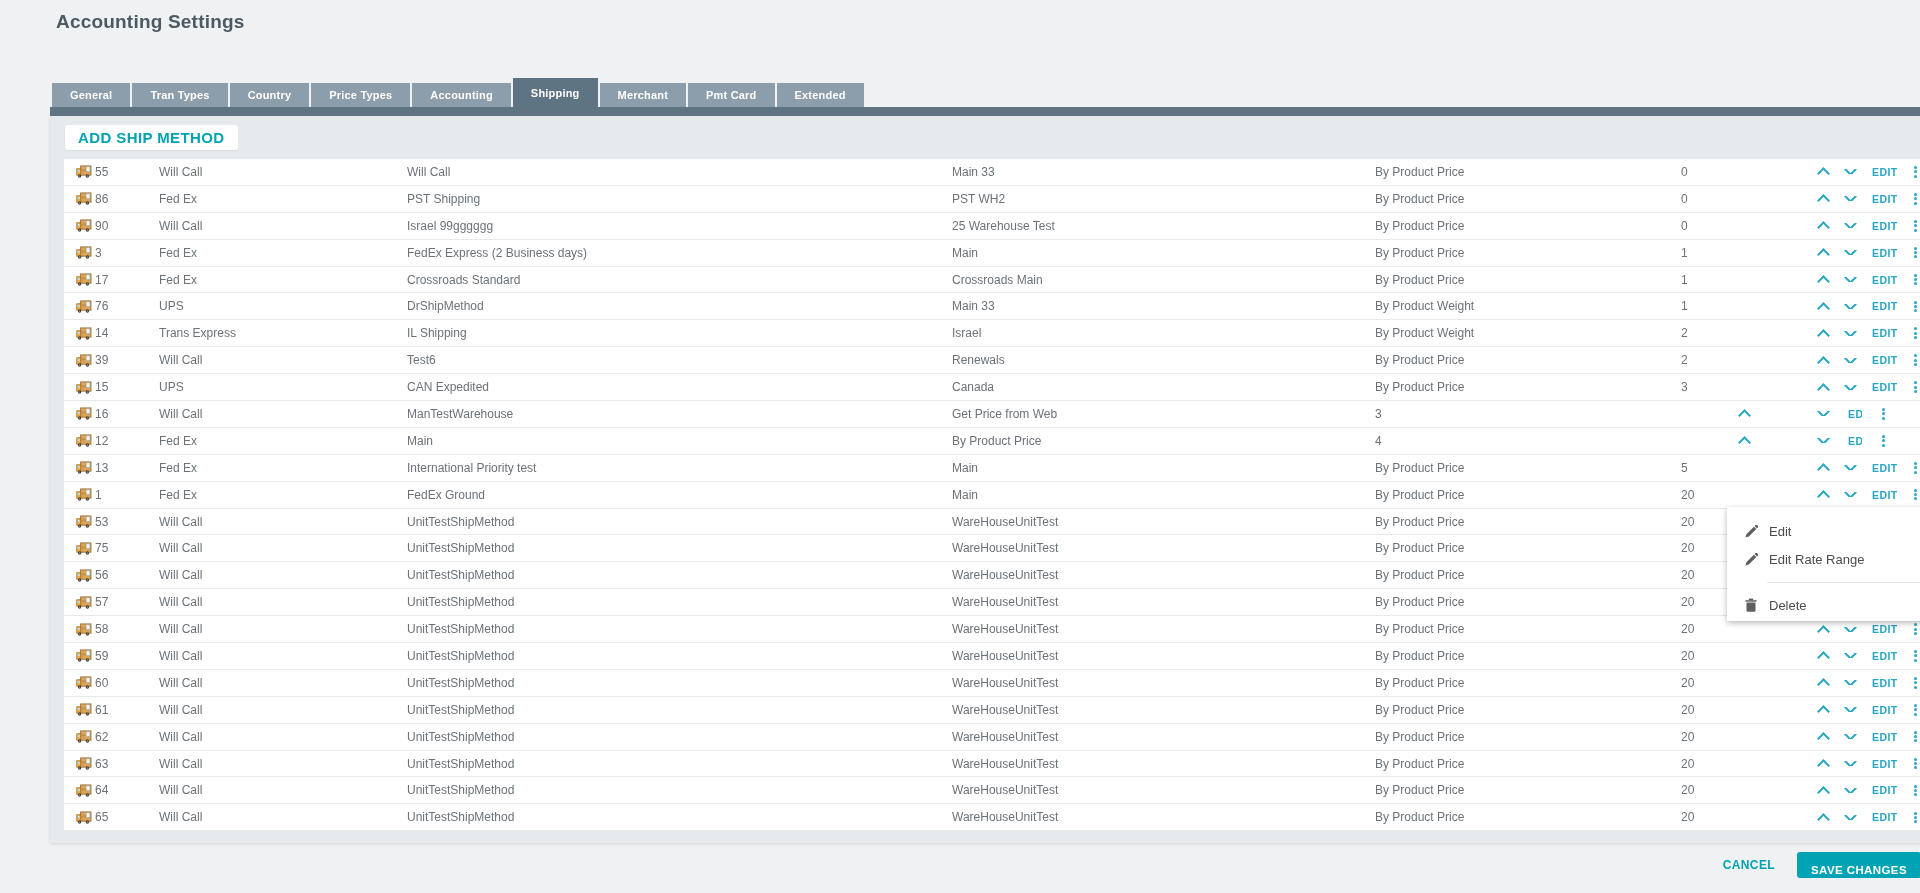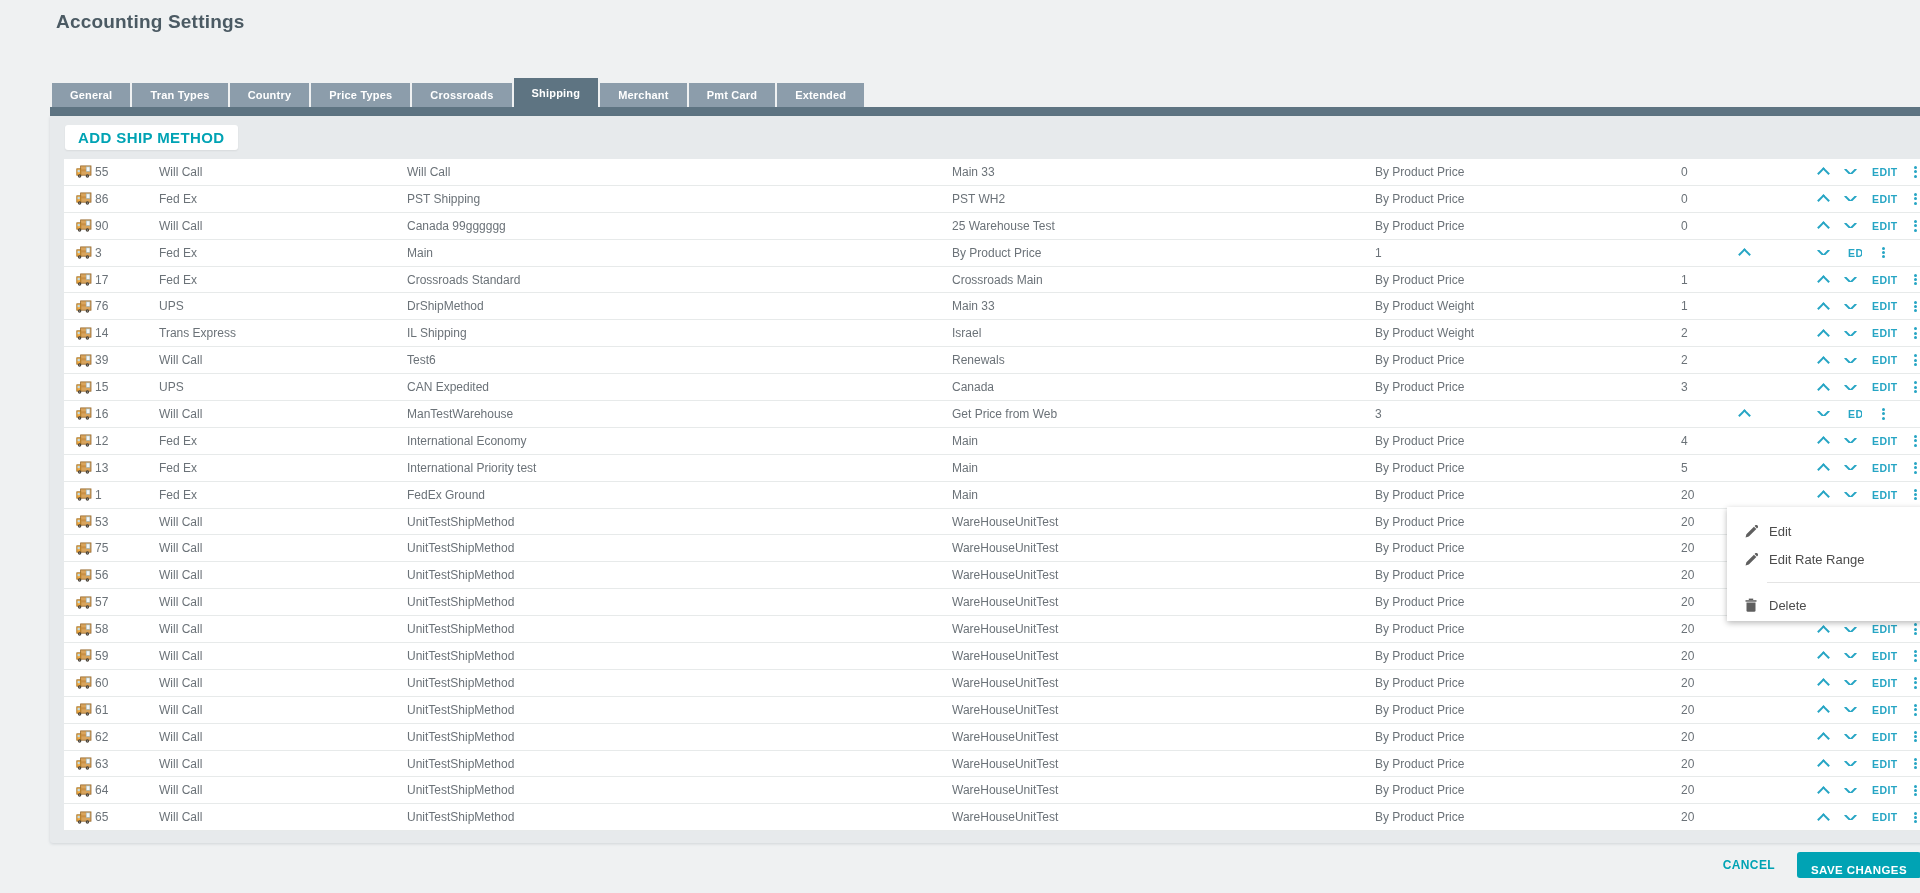--- a/index.html
+++ b/index.html
@@ -58,21 +58,21 @@
 
 <div class="page">
 
   <div class="title">Accounting Settings</div>
 
   <div class="tab-strip">
       <div class="tab">General</div>
       <div class="tab">Tran Types</div>
       <div class="tab">Country</div>
       <div class="tab">Price Types</div>
-      <div class="tab">Crossroads</div>
+      <div class="tab">Accounting</div>
       <div class="tab active">Shipping</div>
       <div class="tab">Merchant</div>
       <div class="tab">Pmt Card</div>
       <div class="tab">Extended</div>
     </div>
   <div class="tab-underbar"></div>
 
   <div class="panel">
     <button class="add-btn">ADD SHIP METHOD</button>
     <div class="table">
@@ -155,21 +155,21 @@
     <rect x="0.8" y="3.8" width="4" height="6.4" fill="#f2a93e" stroke="#a06d1e" stroke-width="0.8"></rect>
     <rect x="1.6" y="4.8" width="2.2" height="2.4" fill="#bedce8"></rect>
     <circle cx="3.6" cy="11" r="1.7" fill="#463f35"></circle>
               <circle cx="3.6" cy="11" r="0.6" fill="#c9c2b8"></circle>
     <circle cx="11.4" cy="11" r="1.7" fill="#463f35"></circle>
               <circle cx="11.4" cy="11" r="0.6" fill="#c9c2b8"></circle>
   </svg>
 </span>
           <span class="cell">90</span>
           <span class="cell">Will Call</span>
-          <span class="cell">Canada 99gggggg</span>
+          <span class="cell">Israel 99gggggg</span>
           <span class="cell">25 Warehouse Test</span>
           <span class="cell">By Product Price</span>
           <span class="cell">0</span>
           <span class="cell ctl">
             <i class="chev chev-up"></i>
           </span>
           <span class="cell ctl">
             <i class="chev chev-dn"></i>
           </span>
           <span class="cell edit">EDIT</span>
@@ -190,20 +190,21 @@
     <rect x="0.8" y="3.8" width="4" height="6.4" fill="#f2a93e" stroke="#a06d1e" stroke-width="0.8"></rect>
     <rect x="1.6" y="4.8" width="2.2" height="2.4" fill="#bedce8"></rect>
     <circle cx="3.6" cy="11" r="1.7" fill="#463f35"></circle>
               <circle cx="3.6" cy="11" r="0.6" fill="#c9c2b8"></circle>
     <circle cx="11.4" cy="11" r="1.7" fill="#463f35"></circle>
               <circle cx="11.4" cy="11" r="0.6" fill="#c9c2b8"></circle>
   </svg>
 </span>
           <span class="cell">3</span>
           <span class="cell">Fed Ex</span>
+          <span class="cell">FedEx Express (2 Business days)</span>
           <span class="cell">Main</span>
           <span class="cell">By Product Price</span>
           <span class="cell">1</span>
           <span class="cell ctl">
             <i class="chev chev-up"></i>
           </span>
           <span class="cell ctl">
             <i class="chev chev-dn"></i>
           </span>
           <span class="cell edit">EDIT</span>
@@ -433,21 +434,20 @@
     <rect x="0.8" y="3.8" width="4" height="6.4" fill="#f2a93e" stroke="#a06d1e" stroke-width="0.8"></rect>
     <rect x="1.6" y="4.8" width="2.2" height="2.4" fill="#bedce8"></rect>
     <circle cx="3.6" cy="11" r="1.7" fill="#463f35"></circle>
               <circle cx="3.6" cy="11" r="0.6" fill="#c9c2b8"></circle>
     <circle cx="11.4" cy="11" r="1.7" fill="#463f35"></circle>
               <circle cx="11.4" cy="11" r="0.6" fill="#c9c2b8"></circle>
   </svg>
 </span>
           <span class="cell">12</span>
           <span class="cell">Fed Ex</span>
-          <span class="cell">International Economy</span>
           <span class="cell">Main</span>
           <span class="cell">By Product Price</span>
           <span class="cell">4</span>
           <span class="cell ctl">
             <i class="chev chev-up"></i>
           </span>
           <span class="cell ctl">
             <i class="chev chev-dn"></i>
           </span>
           <span class="cell edit">EDIT</span>

